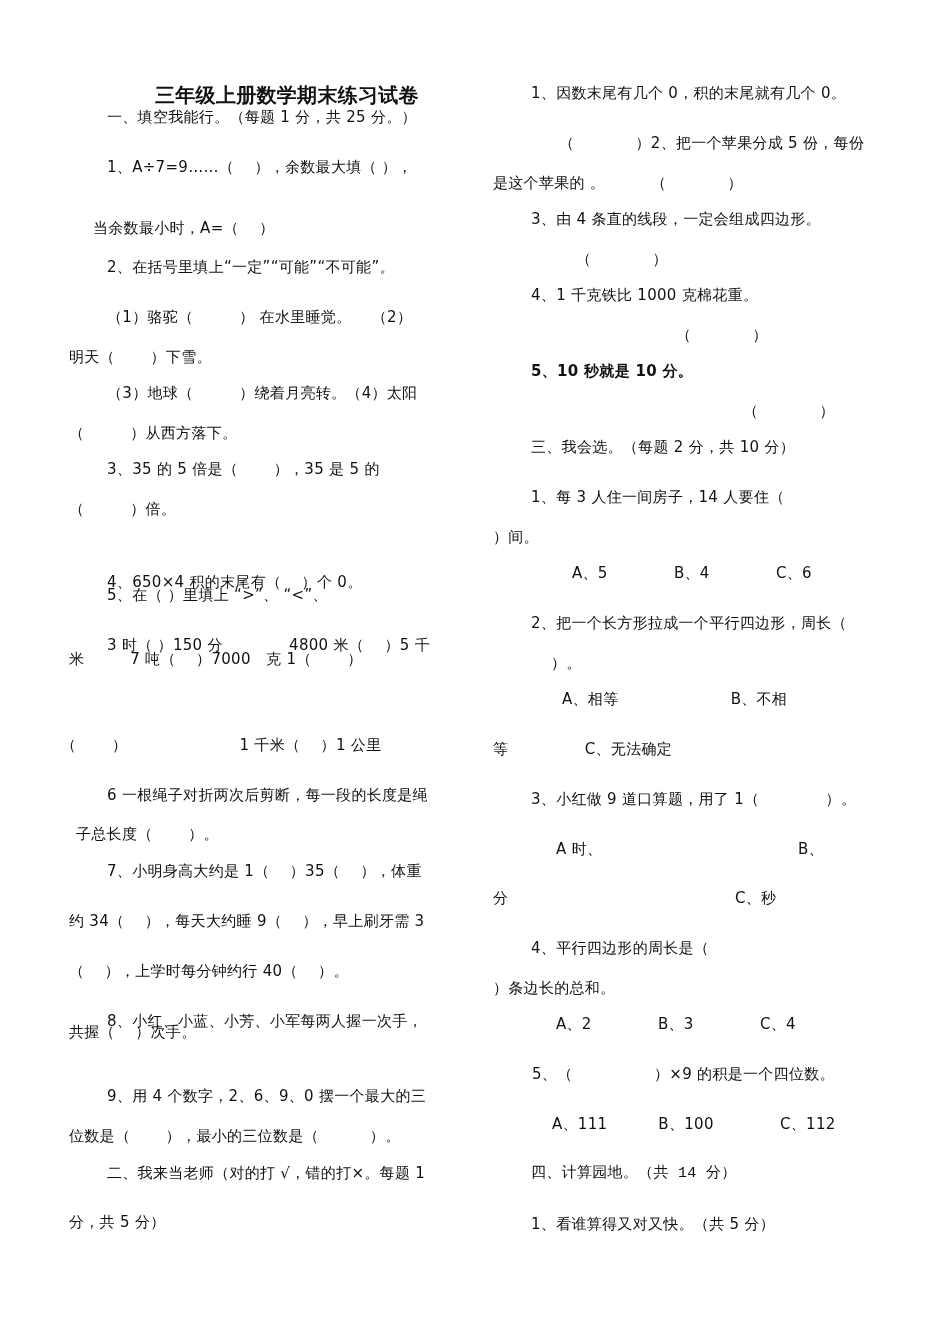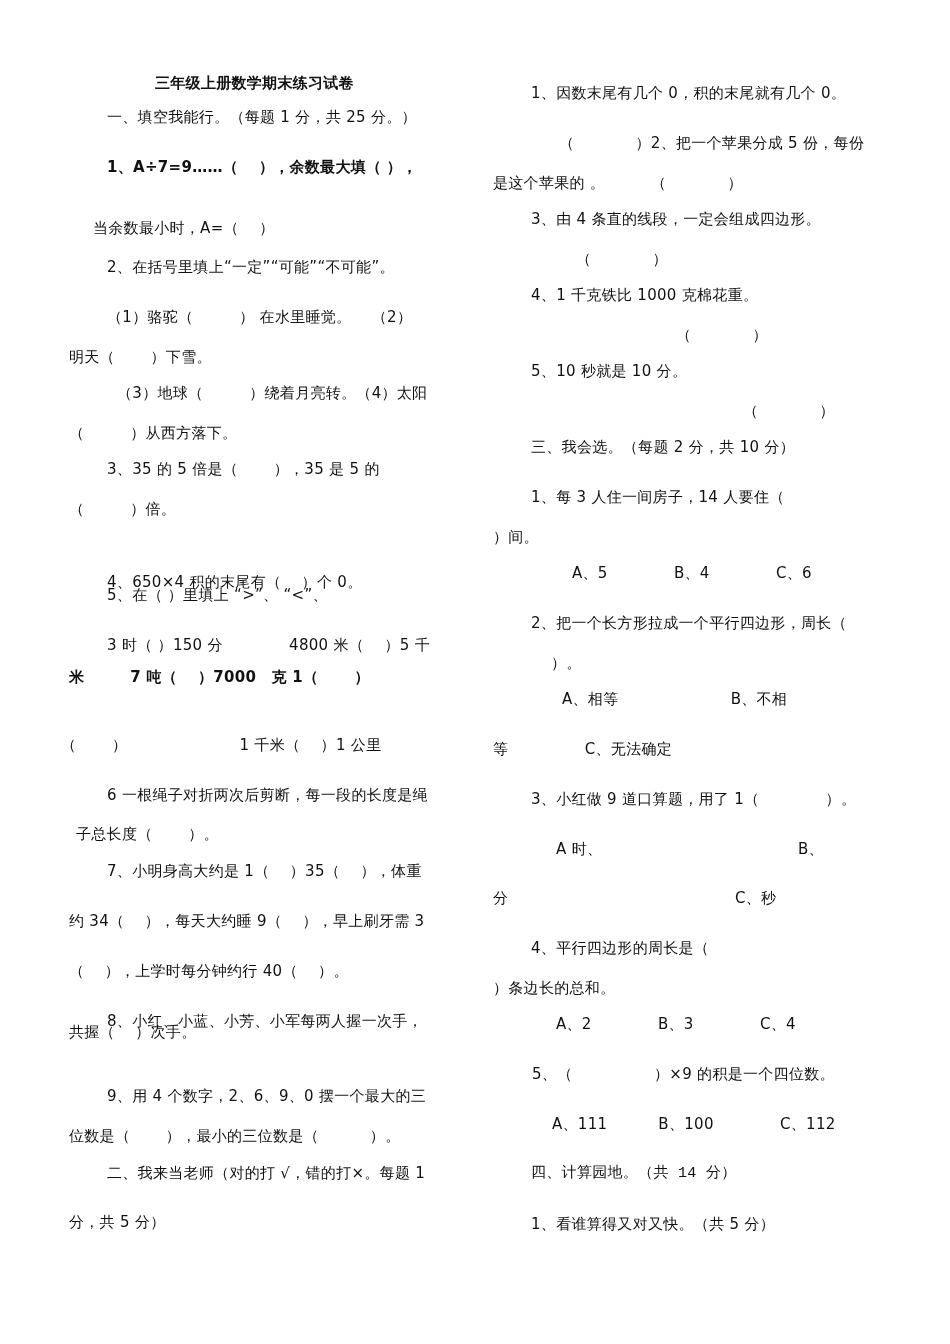--- a/index.html
+++ b/index.html
@@ -1,41 +1,41 @@
 <!DOCTYPE html>
 <html><head>
   <meta charset="utf-8">
   <style>
     html, body { margin: 0; padding: 0; background: #ffffff; }
     body { width: 950px; height: 1344px; position: relative; overflow: hidden;
            font-family: "DejaVu Sans", "Liberation Sans", sans-serif; color: #111; }
     .page { position: absolute; left: 0; top: 0; width: 950px; height: 1344px; background: #fff; }
     .ln { position: absolute; font-size: 15px; line-height: 20px; white-space: pre; letter-spacing: 0.3px; }
-    .title { font-weight: bold; font-size: 15px; }
+    .title { font-weight: bold; font-size: 20px; margin-top: 12px; }
   </style>
 </head>
 <body>
 
 <div class="page">
   <div class="ln title" style="left:155px; top:73px;">三年级上册数学期末练习试卷</div>
   <div id="left-col">
       <div class="ln" style="left: 107px; top: 107px;">一、填空我能行。（每题 1 分，共 25 分。）</div>
-      <div class="ln" style="left: 107px; top: 157px; font-weight: bold;">1、A÷7=9……（　 ），余数最大填（ ），</div>
+      <div class="ln" style="left: 107px; top: 157px;">1、A÷7=9……（　 ），余数最大填（ ），</div>
       <div class="ln" style="left: 69px; top: 218px; margin-left: 24px;">当余数最小时，A=（　 ）</div>
       <div class="ln" style="left: 107px; top: 257px;">2、在括号里填上“一定”“可能”“不可能”。</div>
       <div class="ln" style="left: 107px; top: 307px;">（1）骆驼（　　　） 在水里睡觉。　 （2）</div>
       <div class="ln" style="left: 69px; top: 347px;">明天（　　 ）下雪。</div>
-      <div class="ln" style="left: 117px; top: 383px;">（3）地球（　　　）绕着月亮转。（4）太阳</div>
+      <div class="ln" style="left: 107px; top: 383px;">（3）地球（　　　）绕着月亮转。（4）太阳</div>
       <div class="ln" style="left: 69px; top: 423px;">（　　　）从西方落下。</div>
       <div class="ln" style="left: 107px; top: 459px;">3、35 的 5 倍是（　　 ），35 是 5 的</div>
       <div class="ln" style="left: 69px; top: 499px;">（　　　）倍。</div>
       <div class="ln" style="left: 107px; top: 536px; margin-top: 36px;">4、650×4 积的末尾有（　 ）个 0。</div>
       <div class="ln" style="left: 107px; top: 585px;">5、在（ ）里填上 “&gt;”、 “&lt;”、</div>
       <div class="ln" style="left: 107px; top: 635px;">3 时（ ）150 分　　　　 4800 米（　 ）5 千</div>
-      <div class="ln" style="left: 69px; top: 667px; font-weight: bold;">米　　　7 吨（　 ）7000　克 1（　　 ）</div>
+      <div class="ln" style="left: 69px; top: 649px;">米　　　7 吨（　 ）7000　克 1（　　 ）</div>
       <div class="ln" style="left: 61px; top: 735px;">（　　 ）　　　　　　　 1 千米（　 ）1 公里</div>
       <div class="ln" style="left: 107px; top: 785px;">6 一根绳子对折两次后剪断，每一段的长度是绳</div>
       <div class="ln" style="left: 76px; top: 824px;">子总长度（　　 ）。</div>
       <div class="ln" style="left: 107px; top: 861px;">7、小明身高大约是 1（　 ）35（　 ），体重</div>
       <div class="ln" style="left: 69px; top: 911px;">约 34（　 ），每天大约睡 9（　 ），早上刷牙需 3</div>
       <div class="ln" style="left: 69px; top: 961px;">（　 ），上学时每分钟约行 40（　 ）。</div>
       <div class="ln" style="left: 107px; top: 1011px;">8、小红、小蓝、小芳、小军每两人握一次手，</div>
       <div class="ln" style="left: 69px; top: 1022px;">共握（　 ）次手。</div>
       <div class="ln" style="left: 107px; top: 1086px;">9、用 4 个数字，2、6、9、0 摆一个最大的三</div>
       <div class="ln" style="left: 69px; top: 1126px;">位数是（　　 ），最小的三位数是（　　　 ）。</div>
@@ -43,21 +43,21 @@
       <div class="ln" style="left: 69px; top: 1212px;">分，共 5 分）</div>
     </div>
   <div id="right-col">
       <div class="ln" style="left: 531px; top: 83px;">1、因数末尾有几个 0，积的末尾就有几个 0。</div>
       <div class="ln" style="left: 559px; top: 133px;">（　　　　）2、把一个苹果分成 5 份，每份</div>
       <div class="ln" style="left: 493px; top: 173px;">是这个苹果的 。　　　（　　　　）</div>
       <div class="ln" style="left: 531px; top: 209px;">3、由 4 条直的线段，一定会组成四边形。</div>
       <div class="ln" style="left: 576px; top: 249px;">（　　　　）</div>
       <div class="ln" style="left: 531px; top: 285px;">4、1 千克铁比 1000 克棉花重。</div>
       <div class="ln" style="left: 676px; top: 325px;">（　　　　）</div>
-      <div class="ln" style="left: 531px; top: 361px;">5、10 秒就是 10 分。</div>
+      <div class="ln" style="left: 531px; top: 361px; font-weight: bold;">5、10 秒就是 10 分。</div>
       <div class="ln" style="left: 743px; top: 401px;">（　　　　）</div>
       <div class="ln" style="left: 531px; top: 437px;">三、我会选。（每题 2 分，共 10 分）</div>
       <div class="ln" style="left: 531px; top: 487px; text-align: center;">1、每 3 人住一间房子，14 人要住（</div>
       <div class="ln" style="left: 493px; top: 527px;">）间。</div>
       <div class="ln" style="left: 572px; top: 563px;">A、5　　　　 B、4　　　　 C、6</div>
       <div class="ln" style="left: 531px; top: 613px;">2、把一个长方形拉成一个平行四边形，周长（</div>
       <div class="ln" style="left: 551px; top: 653px;">）。</div>
       <div class="ln" style="left: 562px; top: 689px;">A、相等　　　　　　　 B、不相</div>
       <div class="ln" style="left: 493px; top: 739px;">等　　　　　C、无法确定</div>
       <div class="ln" style="left: 531px; top: 789px;">3、小红做 9 道口算题，用了 1（　　　　 ）。</div>

